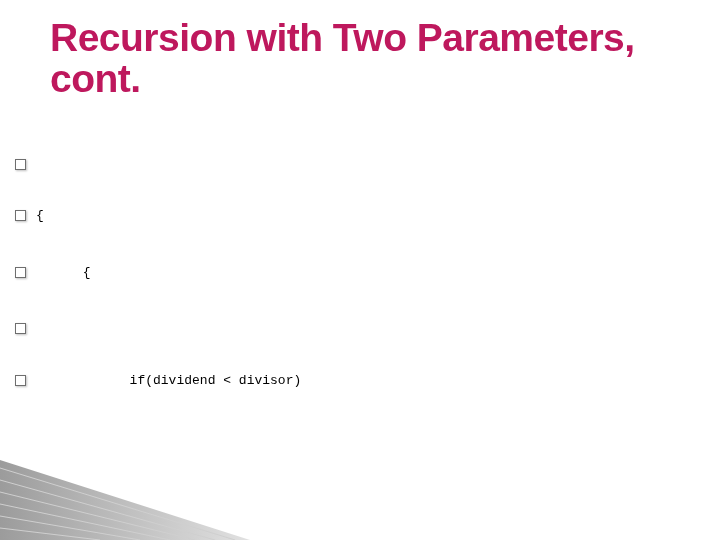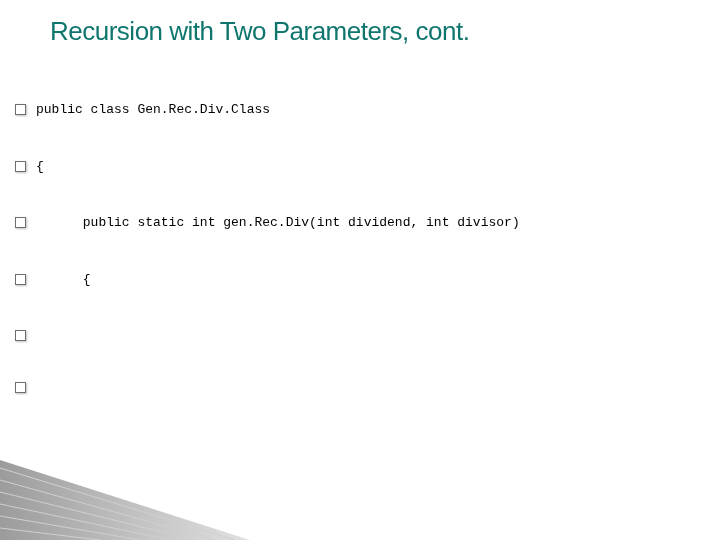--- a/index.html
+++ b/index.html
@@ -9,24 +9,24 @@
     background: #fff;
     font-family: Arial, Helvetica, sans-serif;
     position: relative;
     overflow: hidden;
   }
   .slide {
     padding: 18px 50px 0 50px;
   }
   .title {
     font-family: "Arial Black", Arial, sans-serif;
-    font-weight: 400;
-    font-size: 26px;
+    font-weight: 700;
+    font-size: 39px;
     line-height: 1.05;
-    color: #0f766e;
+    color: #be185d;
     letter-spacing: -0.5px;
     margin-bottom: 18px;
   }
   .code-block {
     font-family: "Courier New", Courier, monospace;
     font-size: 13px;
     line-height: 1.45;
     color: #000;
     margin-left: -35px;
     white-space: pre;
@@ -55,26 +55,25 @@
     pointer-events: none;
   }
 </style>
 </head>
 <body>
 
 <div class="slide">
   <h1 class="title">Recursion with Two Parameters, cont.</h1>
 
   <div class="code-block">
-    <div class="code-line"><span class="bullet"></span><span class="txt">public class Gen.Rec.Div.Class</span></div>
+    <div class="code-line"><span class="bullet"></span></div>
     <div class="code-line"><span class="bullet"></span><span class="txt">{</span></div>
-    <div class="code-line"><span class="bullet"></span><span class="txt">      public static int gen.Rec.Div(int dividend, int divisor)</span></div>
     <div class="code-line"><span class="bullet"></span><span class="txt">      {</span></div>
     <div class="code-line"><span class="bullet"></span><span class="txt"></span></div>
-    <div class="code-line"><span class="bullet"></span></div>
+    <div class="code-line"><span class="bullet"></span><span class="txt">            if(dividend &lt; divisor)</span></div>
     
     
     
     
     
     
     
     
   </div>
 </div>

